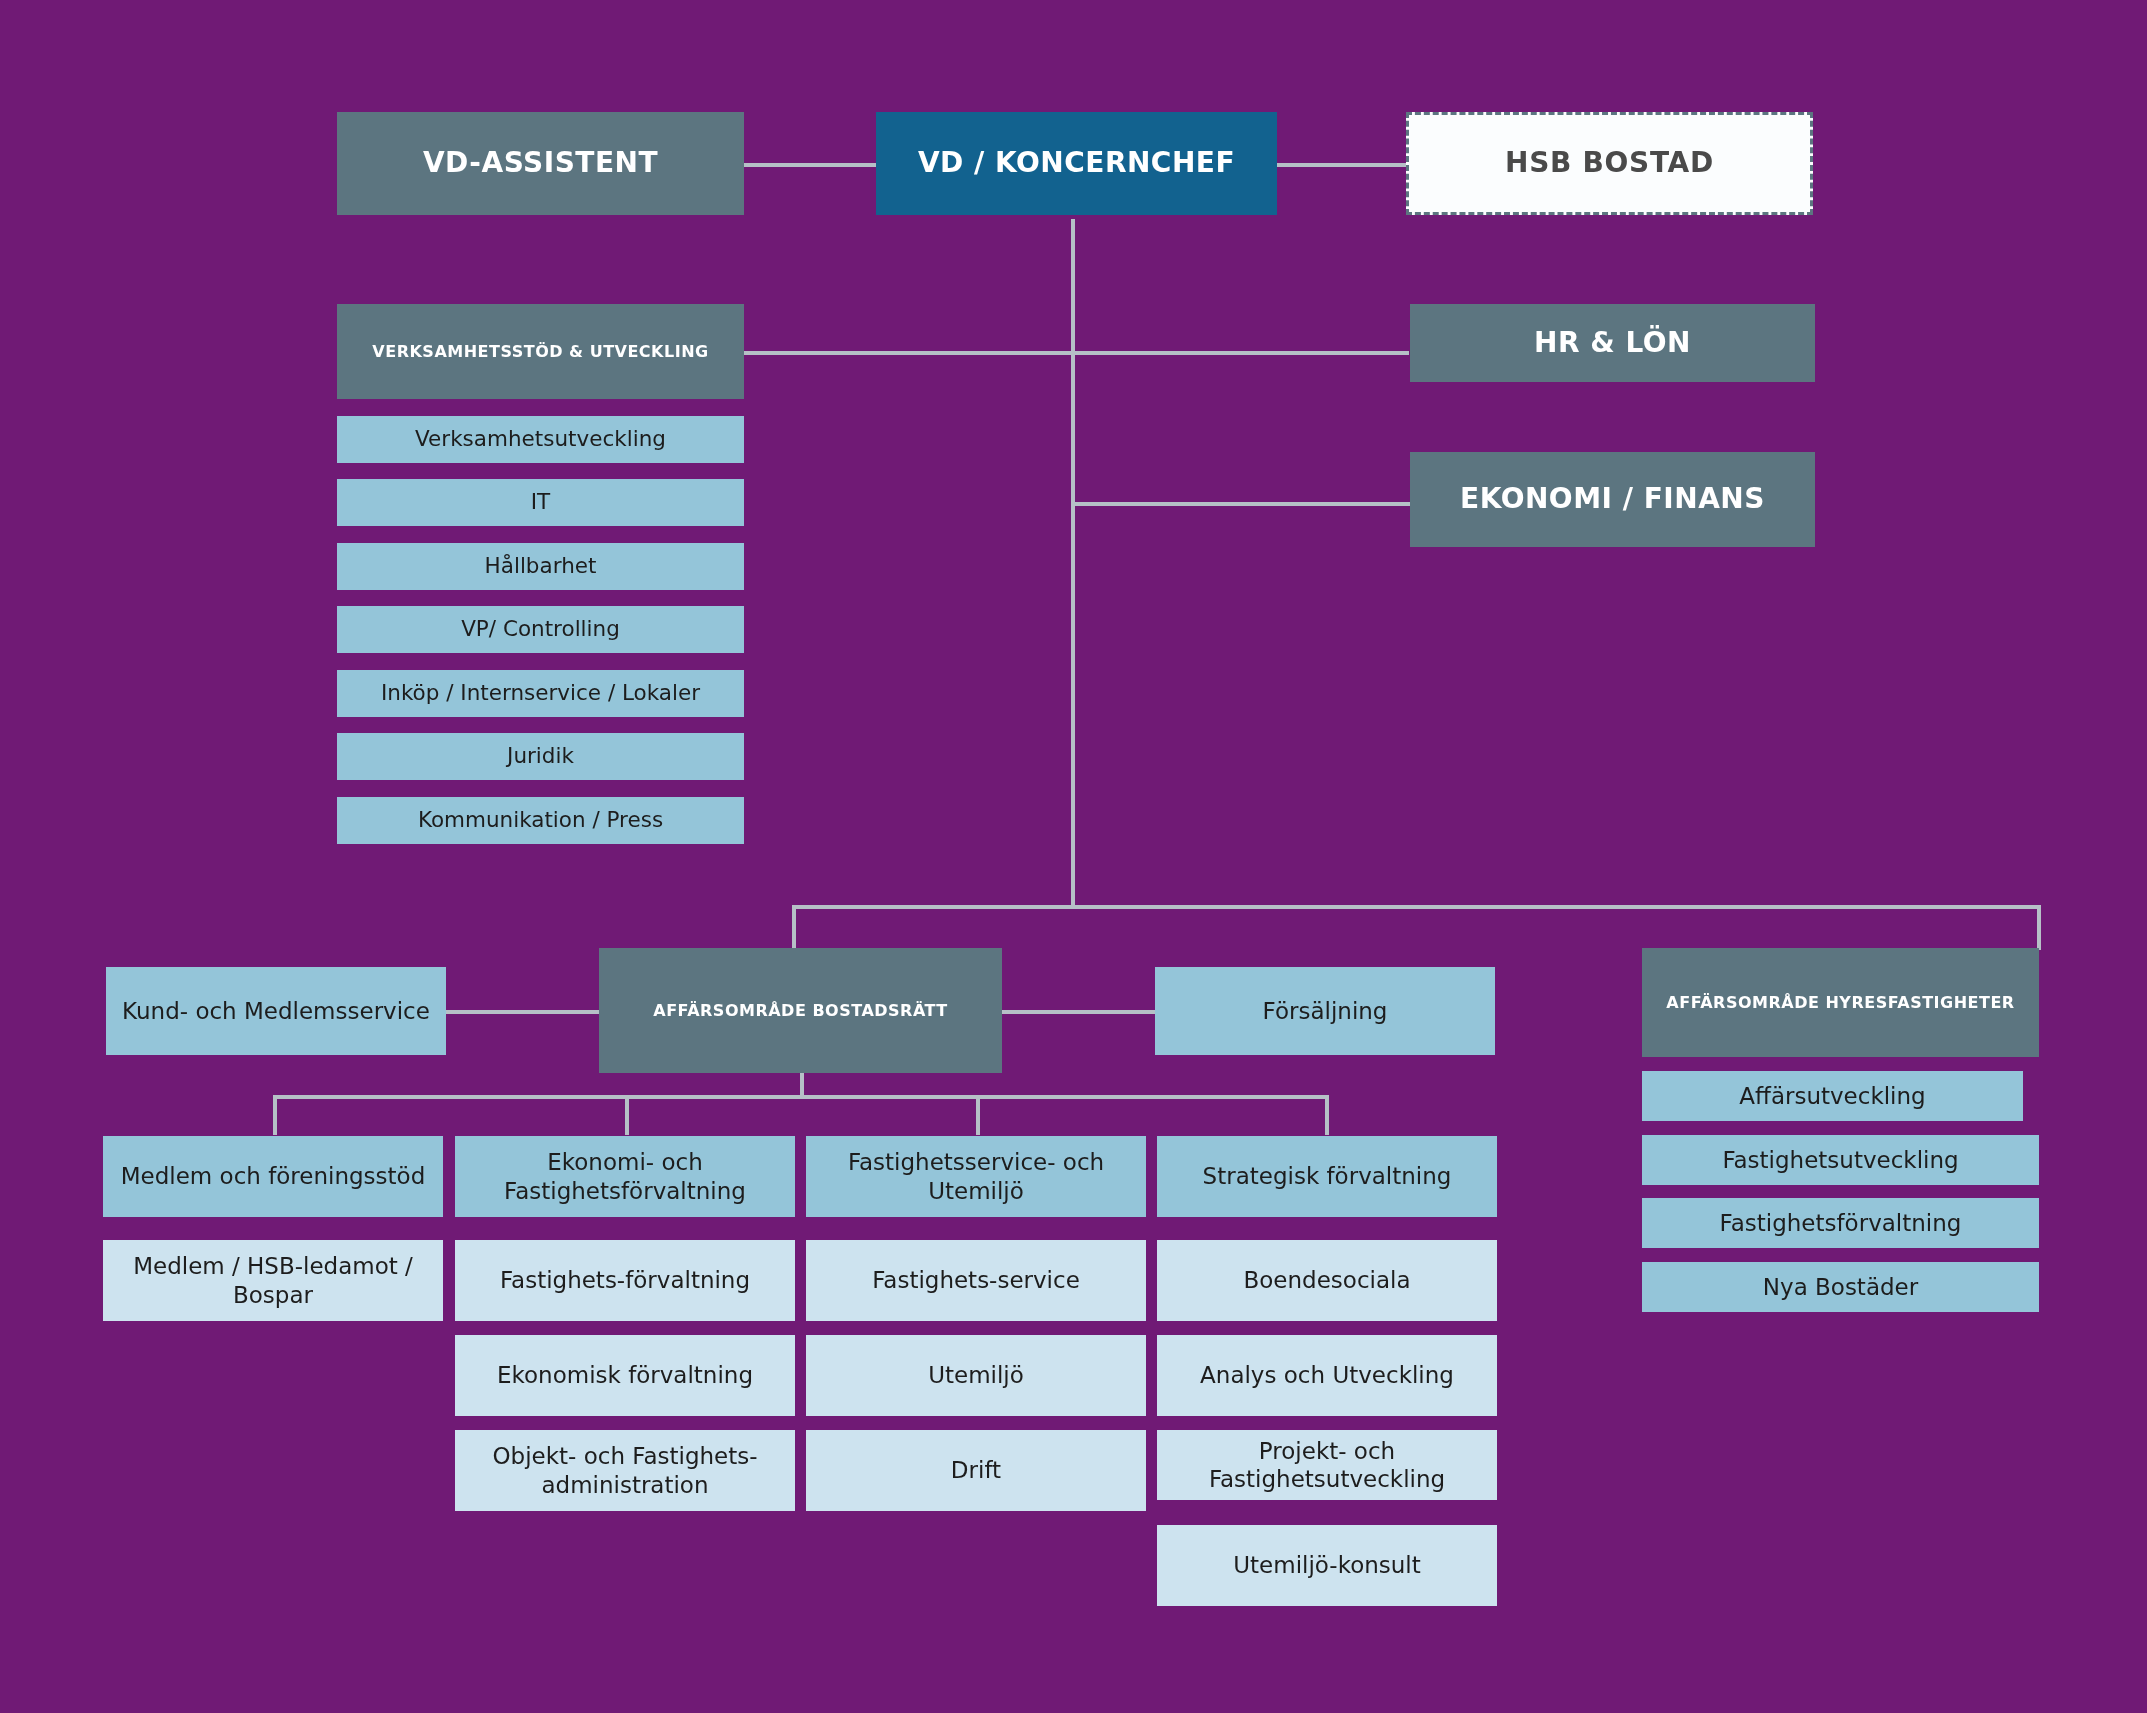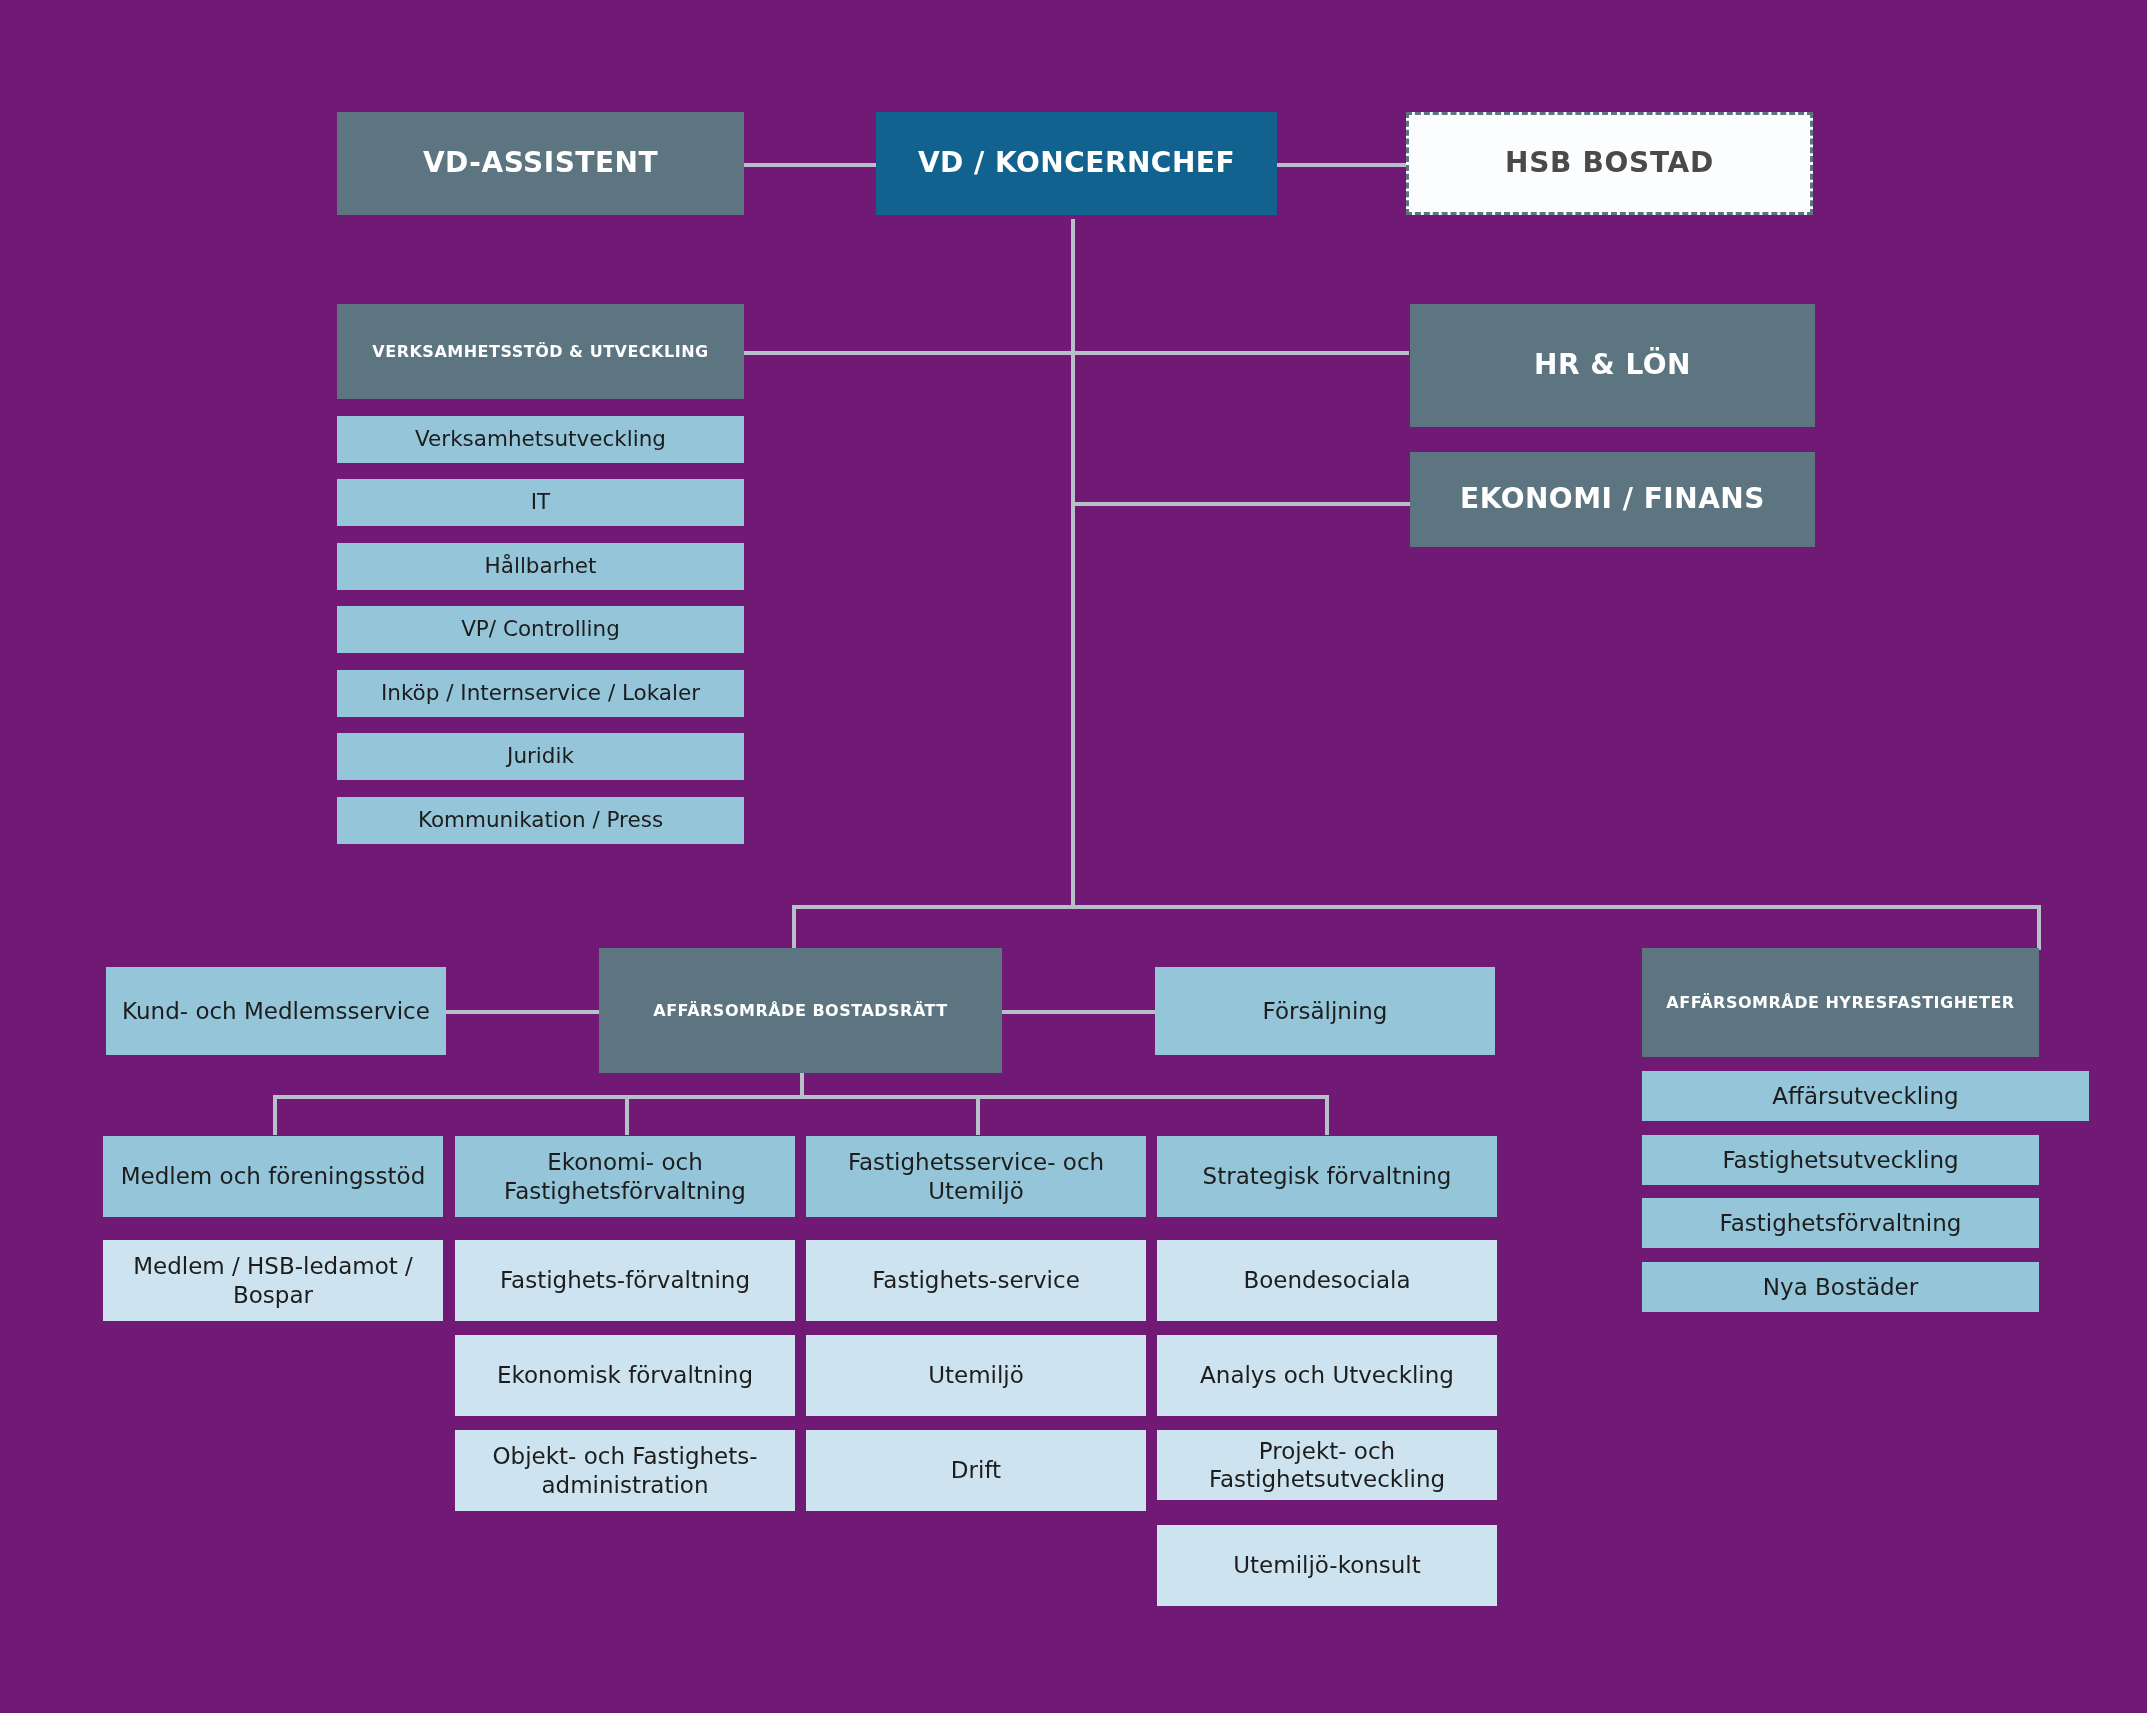--- a/index.html
+++ b/index.html
@@ -103,21 +103,21 @@
   <div class="line v" style="left:625px; top:1095px; height:40px;"></div>
   <div class="line v" style="left:976px; top:1095px; height:40px;"></div>
   <div class="line v" style="left:1325px; top:1095px; height:40px;"></div>
 
   <div class="node dark fs-xl" style="left:337px; top:112px; width:407px; height:103px;">VD-ASSISTENT</div>
 
   <div class="node primary fs-xl" style="left:876px; top:112px; width:401px; height:103px;">VD / KONCERNCHEF</div>
 
   <div class="node dashed fs-xl" style="left:1406px; top:112px; width:407px; height:103px;">HSB BOSTAD</div>
 
-  <div class="node dark fs-xl" style="left:1410px; top:304px; width:405px; height:123px;">HR &amp; LÖN</div>
+  <div class="node dark fs-xl" style="left:1410px; top:304px; width:405px; height:78px;">HR &amp; LÖN</div>
 
   <div class="node dark fs-xl" style="left:1410px; top:452px; width:405px; height:95px;">EKONOMI / FINANS</div>
 
   <div class="node dark fs-lg" style="left:337px; top:304px; width:407px; height:95px;">VERKSAMHETSSTÖD &amp; UTVECKLING</div>
 
   <div class="node mid fs-sm" style="left:337px; top:416px; width:407px; height:47px;">Verksamhetsutveckling</div>
   <div class="node mid fs-sm" style="left:337px; top:479px; width:407px; height:47px;">IT</div>
   <div class="node mid fs-sm" style="left:337px; top:543px; width:407px; height:47px;">Hållbarhet</div>
   <div class="node mid fs-sm" style="left:337px; top:606px; width:407px; height:47px;">VP/ Controlling</div>
   <div class="node mid fs-sm" style="left:337px; top:670px; width:407px; height:47px;">Inköp / Internservice / Lokaler</div>
@@ -143,19 +143,19 @@
   <div class="node light fs-md" style="left:806px; top:1335px; width:340px; height:81px;">Utemiljö</div>
   <div class="node light fs-md" style="left:806px; top:1430px; width:340px; height:81px;">Drift</div>
 
   <div class="node mid fs-md" style="left:1157px; top:1136px; width:340px; height:81px;">Strategisk förvaltning</div>
   <div class="node light fs-md" style="left:1157px; top:1240px; width:340px; height:81px;">Boendesociala</div>
   <div class="node light fs-md" style="left:1157px; top:1335px; width:340px; height:81px;">Analys och Utveckling</div>
   <div class="node light fs-md" style="left:1157px; top:1430px; width:340px; height:70px;">Projekt- och Fastighetsutveckling</div>
   <div class="node light fs-md" style="left:1157px; top:1525px; width:340px; height:81px;">Utemiljö-konsult</div>
 
   <div class="node dark fs-lg" style="left:1642px; top:948px; width:397px; height:109px;">AFFÄRSOMRÅDE HYRESFASTIGHETER</div>
-  <div class="node mid fs-md" style="left:1642px; top:1071px; width:447px; height:50px;">Affärsutveckling</div>
+  <div class="node mid fs-md" style="left:1642px; top:1071px; width:381px; height:50px;">Affärsutveckling</div>
   <div class="node mid fs-md" style="left:1642px; top:1135px; width:397px; height:50px;">Fastighetsutveckling</div>
   <div class="node mid fs-md" style="left:1642px; top:1198px; width:397px; height:50px;">Fastighetsförvaltning</div>
   <div class="node mid fs-md" style="left:1642px; top:1262px; width:397px; height:50px;">Nya Bostäder</div>
 
 </div>
 
 
 </body></html>

